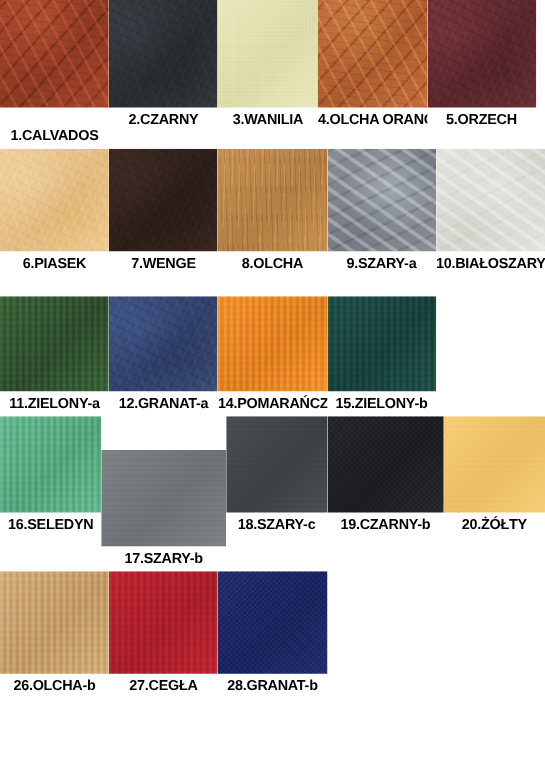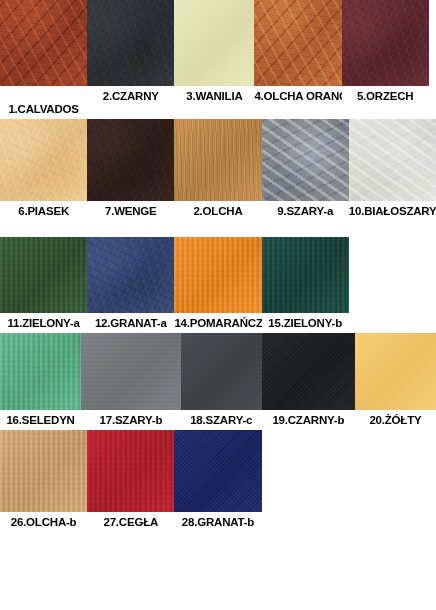--- a/index.html
+++ b/index.html
@@ -173,21 +173,21 @@
       <div class="swatch-cell" style="width: 87.2px;">
         <div class="swatch-chip grain-leather" title="6.PIASEK" style="height: 82px; background: linear-gradient(135deg, rgb(240, 205, 148) 0%, rgb(226, 187, 127) 55%, rgb(240, 205, 148) 100%);"></div>
         <div class="swatch-label" style="height: 20px;">6.PIASEK</div>
       </div>
       <div class="swatch-cell" style="width: 87.2px;">
         <div class="swatch-chip grain-leather" title="7.WENGE" style="height: 82px; background: linear-gradient(135deg, rgb(58, 39, 34) 0%, rgb(44, 29, 25) 55%, rgb(58, 39, 34) 100%);"></div>
         <div class="swatch-label" style="height: 20px;">7.WENGE</div>
       </div>
       <div class="swatch-cell" style="width: 87.2px;">
         <div class="swatch-chip grain-wood" title="8.OLCHA" style="height: 82px; background: linear-gradient(135deg, rgb(199, 147, 85) 0%, rgb(178, 127, 68) 55%, rgb(199, 147, 85) 100%);"></div>
-        <div class="swatch-label" style="height: 20px;">2.OLCHA</div>
+        <div class="swatch-label" style="height: 20px;">8.OLCHA</div>
       </div>
       <div class="swatch-cell" style="width: 87.2px;">
         <div class="swatch-chip grain-cloud" title="9.SZARY-a" style="height: 82px; background: linear-gradient(135deg, rgb(138, 143, 150) 0%, rgb(117, 122, 130) 55%, rgb(138, 143, 150) 100%);"></div>
         <div class="swatch-label" style="height: 20px;">9.SZARY-a</div>
       </div>
       <div class="swatch-cell" style="width: 87.2px;">
         <div class="swatch-chip grain-cloud" title="10.BIAŁOSZARY" style="height: 82px; background: linear-gradient(135deg, rgb(228, 228, 222) 0%, rgb(211, 211, 204) 55%, rgb(228, 228, 222) 100%);"></div>
         <div class="swatch-label" style="height: 36px;">10.BIAŁOSZARY</div>
       </div>
     </div>
@@ -207,21 +207,21 @@
       <div class="swatch-cell" style="width: 87.2px;">
         <div class="swatch-chip grain-pebble" title="15.ZIELONY-b" style="height: 76px; background: linear-gradient(135deg, rgb(32, 80, 71) 0%, rgb(24, 64, 58) 55%, rgb(32, 80, 71) 100%);"></div>
         <div class="swatch-label" style="height: 20px;">15.ZIELONY-b</div>
       </div>
     </div>
     <div class="swatch-row">
       <div class="swatch-cell" style="width: 87.2px;">
         <div class="swatch-chip grain-pebble" title="16.SELEDYN" style="height: 77px; background: linear-gradient(135deg, rgb(100, 184, 142) 0%, rgb(84, 165, 124) 55%, rgb(100, 184, 142) 100%);"></div>
         <div class="swatch-label" style="height: 20px;">16.SELEDYN</div>
       </div>
-      <div class="swatch-cell" style="width: 107px;">
+      <div class="swatch-cell" style="width: 107px; margin-top: 27px;">
         <div class="swatch-chip grain-flat" title="17.SZARY-b" style="height: 77px; background: linear-gradient(135deg, rgb(127, 130, 134) 0%, rgb(110, 113, 117) 55%, rgb(127, 130, 134) 100%);"></div>
         <div class="swatch-label" style="height: 20px;">17.SZARY-b</div>
       </div>
       <div class="swatch-cell" style="width: 87.2px;">
         <div class="swatch-chip grain-flat" title="18.SZARY-c" style="height: 77px; background: linear-gradient(135deg, rgb(74, 79, 83) 0%, rgb(60, 65, 69) 55%, rgb(74, 79, 83) 100%);"></div>
         <div class="swatch-label" style="height: 14px;">18.SZARY-c</div>
       </div>
       <div class="swatch-cell" style="width: 100px;">
         <div class="swatch-chip grain-weave" title="19.CZARNY-b" style="height: 77px; background: linear-gradient(135deg, rgb(38, 40, 44) 0%, rgb(27, 29, 33) 55%, rgb(38, 40, 44) 100%);"></div>
         <div class="swatch-label" style="height: 20px;">19.CZARNY-b</div>

